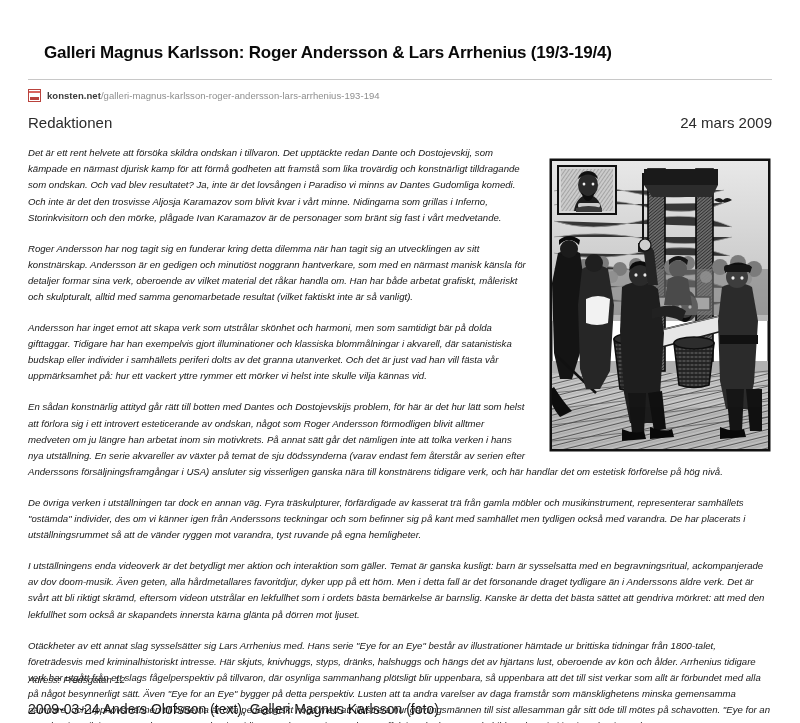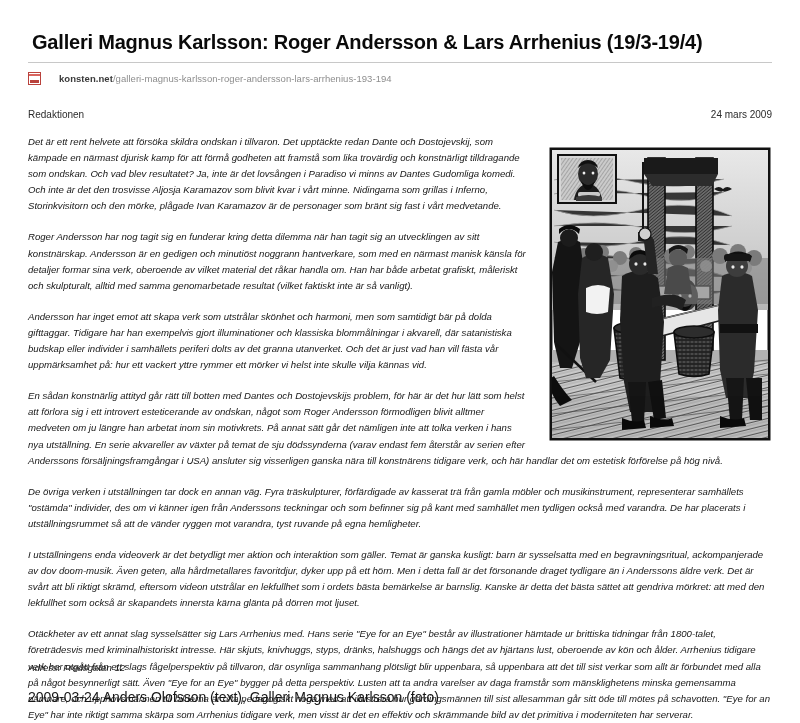--- a/index.html
+++ b/index.html
@@ -19,39 +19,39 @@
   .page {
     position: relative;
     width: 800px;
     height: 723px;
     box-sizing: border-box;
     padding: 0 28px;
   }
 
   
   .article-title {
-    margin: 4px;
+    margin: 16px;
     padding-top: 26px;
-    font-size: 20px;
+    font-size: 17px;
     font-weight: bold;
     letter-spacing: -0.2px;
     color: #0a0a0a;
     line-height: 1.25;
   }
   .title-rule {
     margin-top: 7px;
     border: 0;
     border-top: 1px solid #c8c8c8;
     height: 0;
   }
 
   .url-row {
     display: flex;
     align-items: center;
-    gap: 18px;
+    gap: 6px;
     height: 14px;
   }
   .favicon {
     width: 11px;
     height: 11px;
     flex: 0 0 11px;
     background: #ffffff;
     border: 1px solid #b9423c;
     display: block;
     position: relative;
@@ -79,22 +79,22 @@
   }
   .url-text .url-domain {
     color: #3a3a3a;
     font-weight: bold;
   }
 
   .byline-row {
     display: flex;
     justify-content: space-between;
     align-items: baseline;
-    margin-top: 24px;
-    font-size: 10px;
+    margin-top: 12px;
+    font-size: 15px;
     color: #2b2b2b;
   }
 
   
   .article-body {
     margin-top: 14px;
     font-size: 9.6px;
     line-height: 16.1px;
     color: #161616;
     text-align: left;

